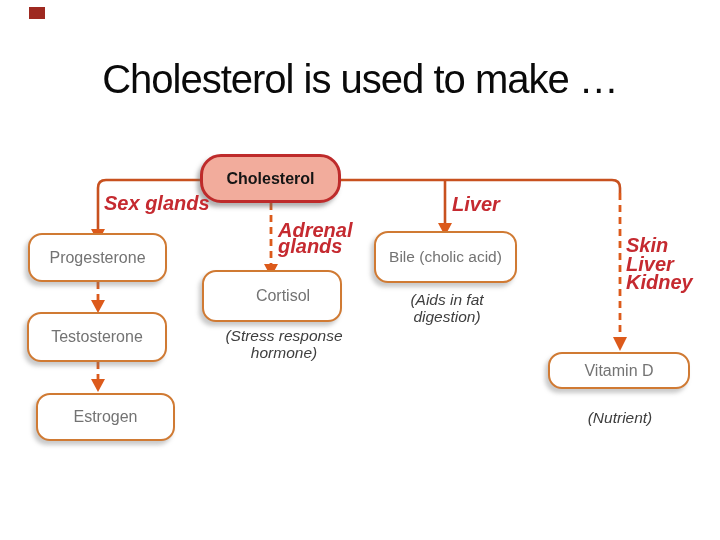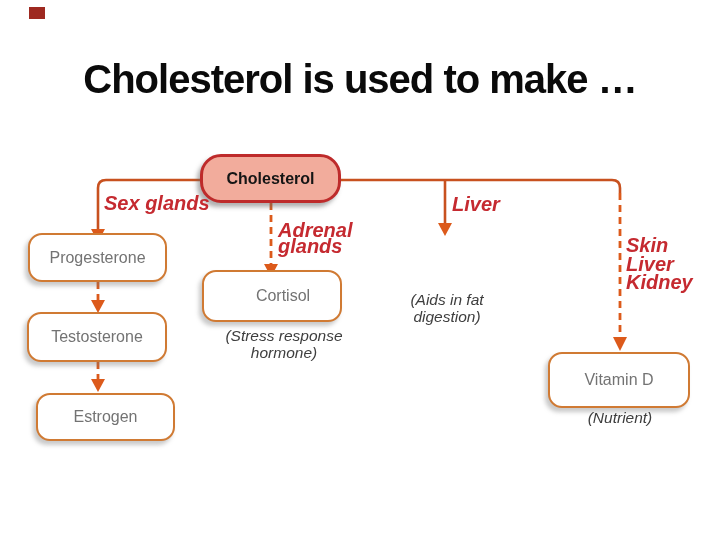--- a/index.html
+++ b/index.html
@@ -4,21 +4,21 @@
 <style>
   html,body{margin:0;padding:0;background:#ffffff;}
   #slide{
     position:relative;width:720px;height:540px;background:#ffffff;
     font-family:"Liberation Sans","DejaVu Sans",sans-serif;overflow:hidden;
   }
   .abs{position:absolute;}
   #corner-marker{left:29px;top:7px;width:16px;height:12px;background:#9E2920;}
   #title{
     left:0;top:57px;width:720px;text-align:center;
-    font-size:40px;font-weight:bold;letter-spacing:-1px;color:#0a0a0a;white-space:nowrap;
+    font-size:40px;font-weight:normal;letter-spacing:-1px;color:#0a0a0a;white-space:nowrap;
   }
   svg.connectors{left:0;top:0;width:720px;height:540px;}
   .node{
     display:flex;align-items:center;justify-content:center;text-align:center;
     background:#ffffff;border:2.6px solid #D07A33;border-radius:14px;
     box-shadow:-3px 4px 4px rgba(120,120,120,0.40);
     color:#737373;font-size:16px;box-sizing:border-box;
   }
   .node.root{
     background:#F2AC9C;border:3px solid #BE2B2B;border-radius:21px;
@@ -31,21 +31,21 @@
   .caption{
     color:#3E3E3E;font-style:italic;font-size:15.5px;text-align:center;
     white-space:pre-line;line-height:17px;width:160px;
   }
   #node-cholesterol{left:200px;top:154px;width:141px;height:49px;}
   #node-progesterone{left:28px;top:233px;width:139px;height:49px;}
   #node-testosterone{left:27px;top:312px;width:140px;height:50px;}
   #node-estrogen{left:36px;top:393px;width:139px;height:48px;justify-content:center;}
   #node-cortisol{left:202px;top:270px;width:140px;height:52px;padding-left:22px;}
   #node-bile{left:374px;top:231px;width:143px;height:52px;font-size:15.5px;}
-  #node-vitamin-d{left:548px;top:352px;width:142px;height:56px;}
+  #node-vitamin-d{left:548px;top:352px;width:142px;height:37px;}
   #label-sex-glands{left:104px;top:195px;}
   #label-adrenal-glands{left:278px;top:222px;}
   #label-liver{left:452px;top:196px;}
   #label-skin-liver-kidney{left:626px;top:236px;line-height:18.5px;}
   #caption-sex-hormones{left:17px;top:446px;}
   #caption-stress{left:204px;top:327px;}
   #caption-aids{left:367px;top:291px;}
   #caption-nutrient{left:540px;top:409px;}
 </style>
 </head>
@@ -88,20 +88,23 @@
   </div>
   <div id="node-testosterone" class="abs node">
     <span>Testosterone</span>
   </div>
   <div id="node-estrogen" class="abs node">
     <span>Estrogen</span>
   </div>
   <div id="node-cortisol" class="abs node">
     <span>Cortisol</span>
   </div>
+  <div id="node-bile" class="abs node">
+    <span>Bile (cholic acid)</span>
+  </div>
   <div id="node-vitamin-d" class="abs node">
     <span>Vitamin D</span>
   </div>
 
   <div id="label-sex-glands" class="abs branch-label">Sex glands</div>
   <div id="label-adrenal-glands" class="abs branch-label">Adrenal
 glands</div>
   <div id="label-liver" class="abs branch-label">Liver</div>
   <div id="label-skin-liver-kidney" class="abs branch-label">Skin
 Liver

